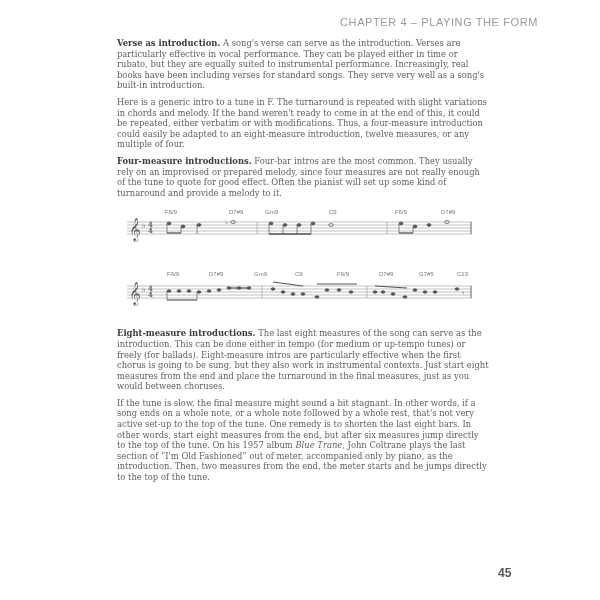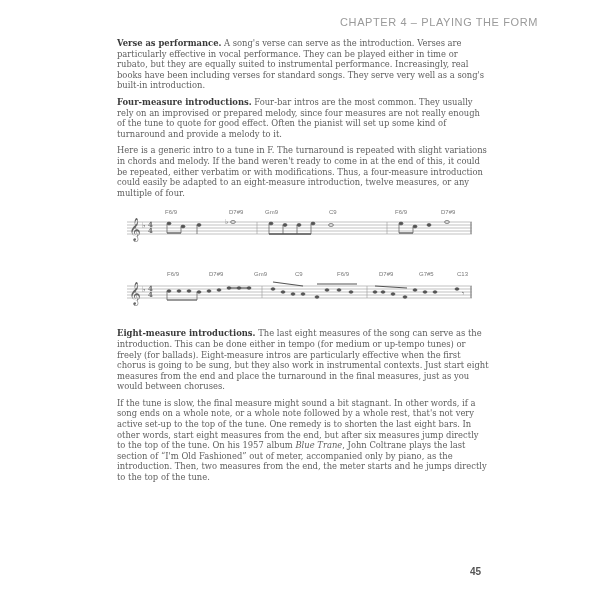--- a/index.html
+++ b/index.html
@@ -16,38 +16,38 @@
     p {
       margin: 0 0 6px 0; font-size: 8.4px; line-height: 10.6px; color: #606060;
       text-align: left;
     }
     p b { color: #3a3a3a; font-weight: bold; }
     p i { }
     .staff-wrap { position: relative; height: 48px; margin: 6px 0 12px 0; }
     .staff-wrap.s2 { height: 54px; margin: 8px 0 10px 0; }
     svg { display: block; }
     .page-number {
-      position: absolute; top: 566px; left: 470px;
+      position: absolute; top: 566px; left: 498px;
       font-family: "Liberation Sans", "DejaVu Sans", sans-serif;
-      font-size: 10px; font-weight: bold; color: #555;
+      font-size: 12px; font-weight: bold; color: #555;
     }
     .chord { font-family: "Liberation Sans", "DejaVu Sans", sans-serif; font-size: 6px; fill: #777; }
   </style>
 </head>
 <body>
 
 <div class="running-head">CHAPTER 4 – PLAYING THE FORM</div>
 
 <div class="content">
 
-  <p><b>Verse as performance.</b><span> A song's verse can serve as the introduction. Verses are particularly effective in vocal performance. They can be played either in time or rubato, but they are equally suited to instrumental performance. Increasingly, real books have been including verses for standard songs. They serve very well as a song's built-in introduction.</span></p>
+  <p><b>Verse as introduction.</b><span> A song's verse can serve as the introduction. Verses are particularly effective in vocal performance. They can be played either in time or rubato, but they are equally suited to instrumental performance. Increasingly, real books have been including verses for standard songs. They serve very well as a song's built-in introduction.</span></p>
+
+  <p>Here is a generic intro to a tune in F. The turnaround is repeated with slight variations in chords and melody. If the band weren't ready to come in at the end of this, it could be repeated, either verbatim or with modifications. Thus, a four-measure introduction could easily be adapted to an eight-measure introduction, twelve measures, or any multiple of four.</p>
 
   <p><b>Four-measure introductions.</b><span> Four-bar intros are the most common. They usually rely on an improvised or prepared melody, since four measures are not really enough of the tune to quote for good effect. Often the pianist will set up some kind of turnaround and provide a melody to it.</span></p>
-
-  <p>Here is a generic intro to a tune in F. The turnaround is repeated with slight variations in chords and melody. If the band weren't ready to come in at the end of this, it could be repeated, either verbatim or with modifications. Thus, a four-measure introduction could easily be adapted to an eight-measure introduction, twelve measures, or any multiple of four.</p>
 
   <div class="staff-wrap">
     <svg width="372" height="48" viewBox="0 0 372 48">
       <g stroke="#999" stroke-width="0.6">
         <line x1="10" y1="18" x2="355" y2="18"></line>
           <line x1="10" y1="21" x2="355" y2="21"></line>
         <line x1="10" y1="24" x2="355" y2="24"></line>
           <line x1="10" y1="27" x2="355" y2="27"></line>
         <line x1="10" y1="30" x2="355" y2="30"></line>
         <line x1="140" y1="18" x2="140" y2="30"></line>

